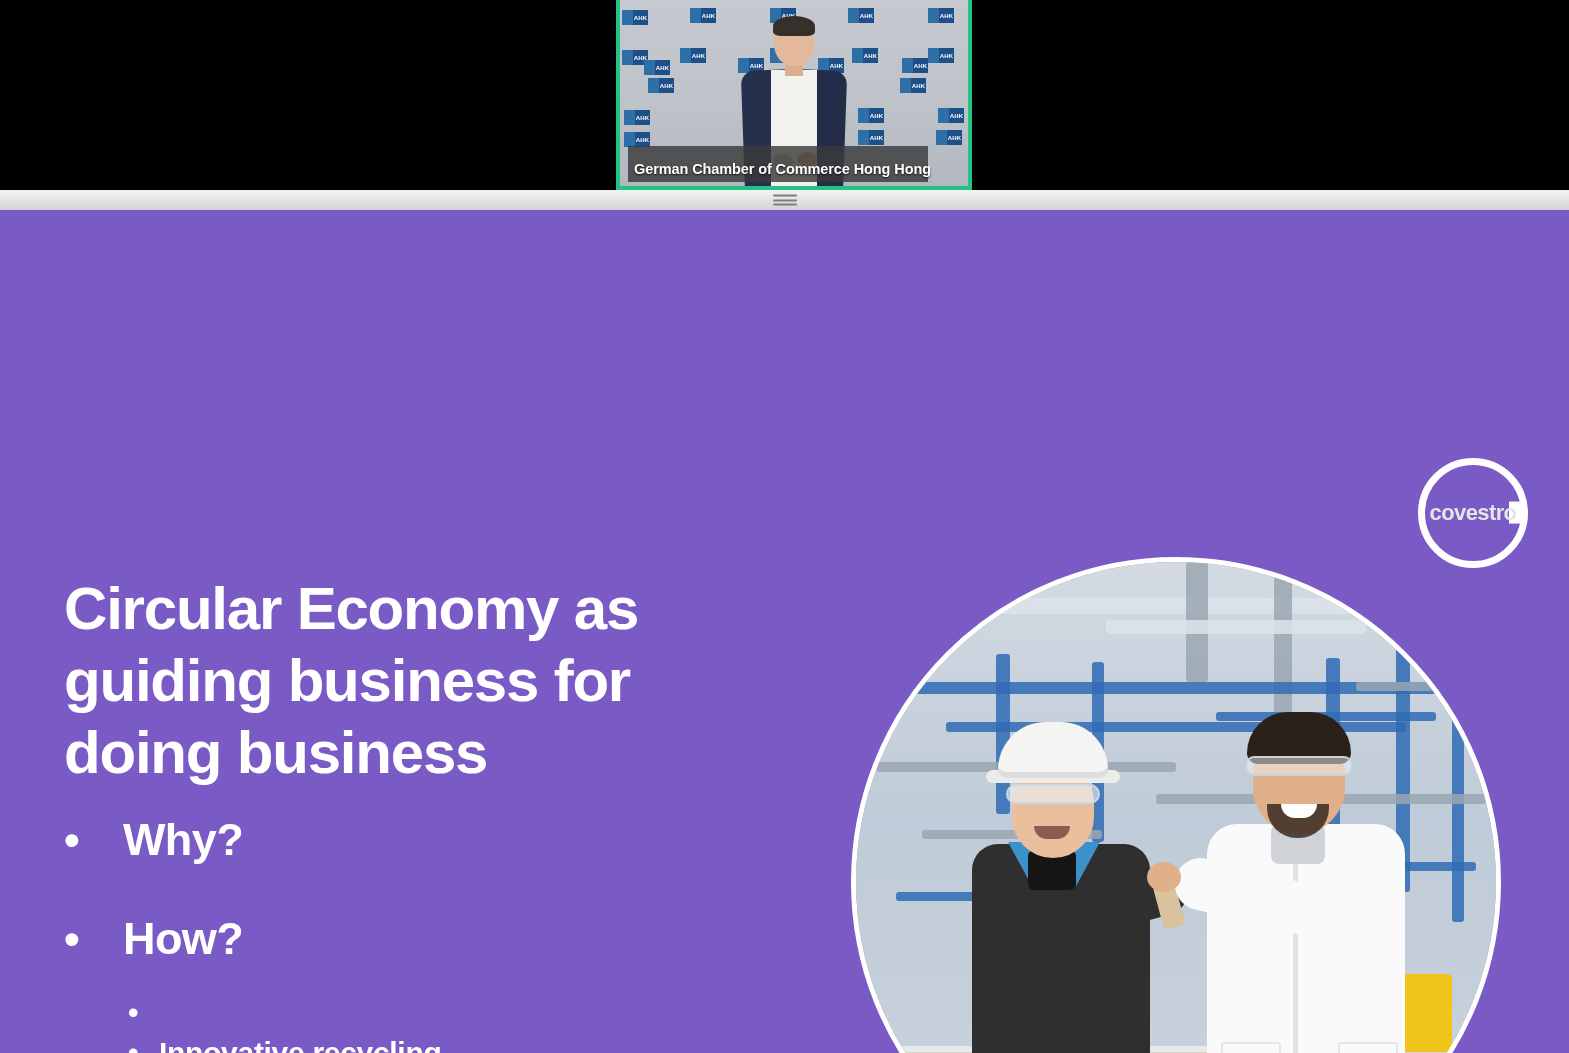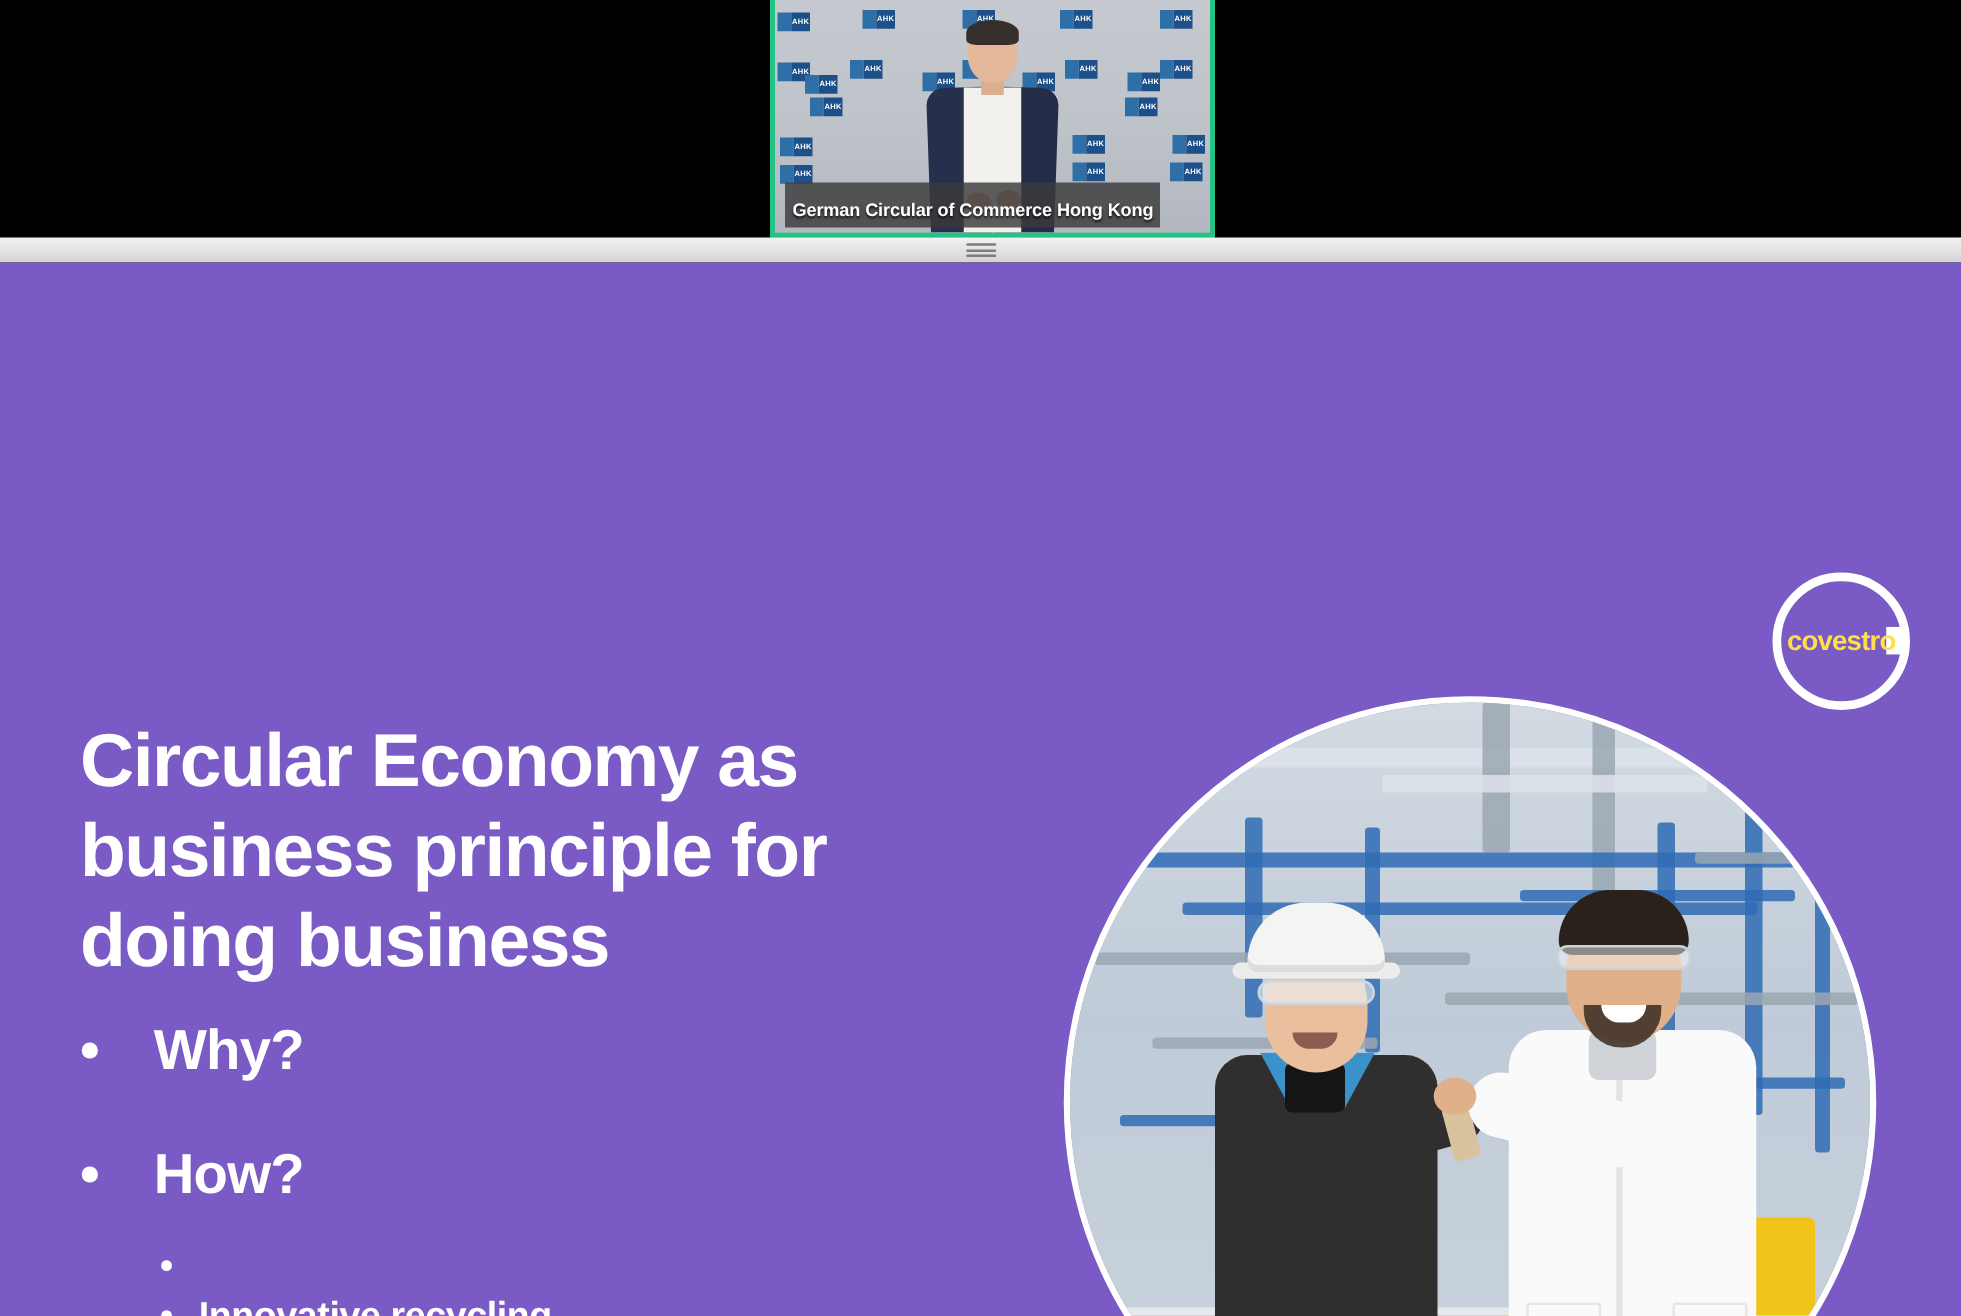--- a/index.html
+++ b/index.html
@@ -90,21 +90,21 @@
   
   .logo{
     position:absolute;left:1418px;top:248px;width:110px;height:110px;
   }
   .logo-ring{
     position:absolute;inset:0;border:7px solid #fff;border-radius:50%;
     box-sizing:border-box;
   }
   .logo-word{
     position:absolute;left:50%;top:50%;transform:translate(-50%,-50%);
-    color:#fde047;font-size:22px;font-weight:600;letter-spacing:-.6px;
+    color:#e5e5e5;font-size:22px;font-weight:600;letter-spacing:-.6px;
     line-height:1;white-space:nowrap;
   }
   .logo-block{
     position:absolute;right:2px;top:50%;transform:translateY(-52%);
     width:17px;height:22px;background:#fff;
   }
 
   
   .headline{
     position:absolute;left:64px;top:363px;width:640px;
@@ -315,42 +315,42 @@
         <div class="p-jacket-r"></div>
         <div class="p-shirt"></div>
         <div class="p-neck"></div>
         <div class="p-head"></div>
         <div class="p-hair"></div>
         <div class="p-hand-l"></div>
         <div class="p-hand-r"></div>
       </div>
 
       <div class="video-caption-bar"></div>
-      <div class="video-name">German Circular of Commerce Hong Kong</div>
+      <div class="video-name">German Chamber of Commerce Hong Hong</div>
     </div>
   </div>
 </div>
 
 <div class="divider">
   <div class="drag-handle">
     <i></i>
       <i></i>
       <i></i>
   </div>
 </div>
 
 <div class="slide">
 
   <div class="logo">
     <div class="logo-ring"></div>
     <div class="logo-block"></div>
     <div class="logo-word">covestro</div>
   </div>
 
-  <div class="headline">Circular Economy as business principle for doing business</div>
+  <div class="headline">Circular Economy as guiding business for doing business</div>
 
   <div class="bullets">
 
     <div class="b-l1">
       <span class="dot">•</span>
       <span>Why?</span>
     </div>
 
     <div class="b-gap-1"></div>
 

